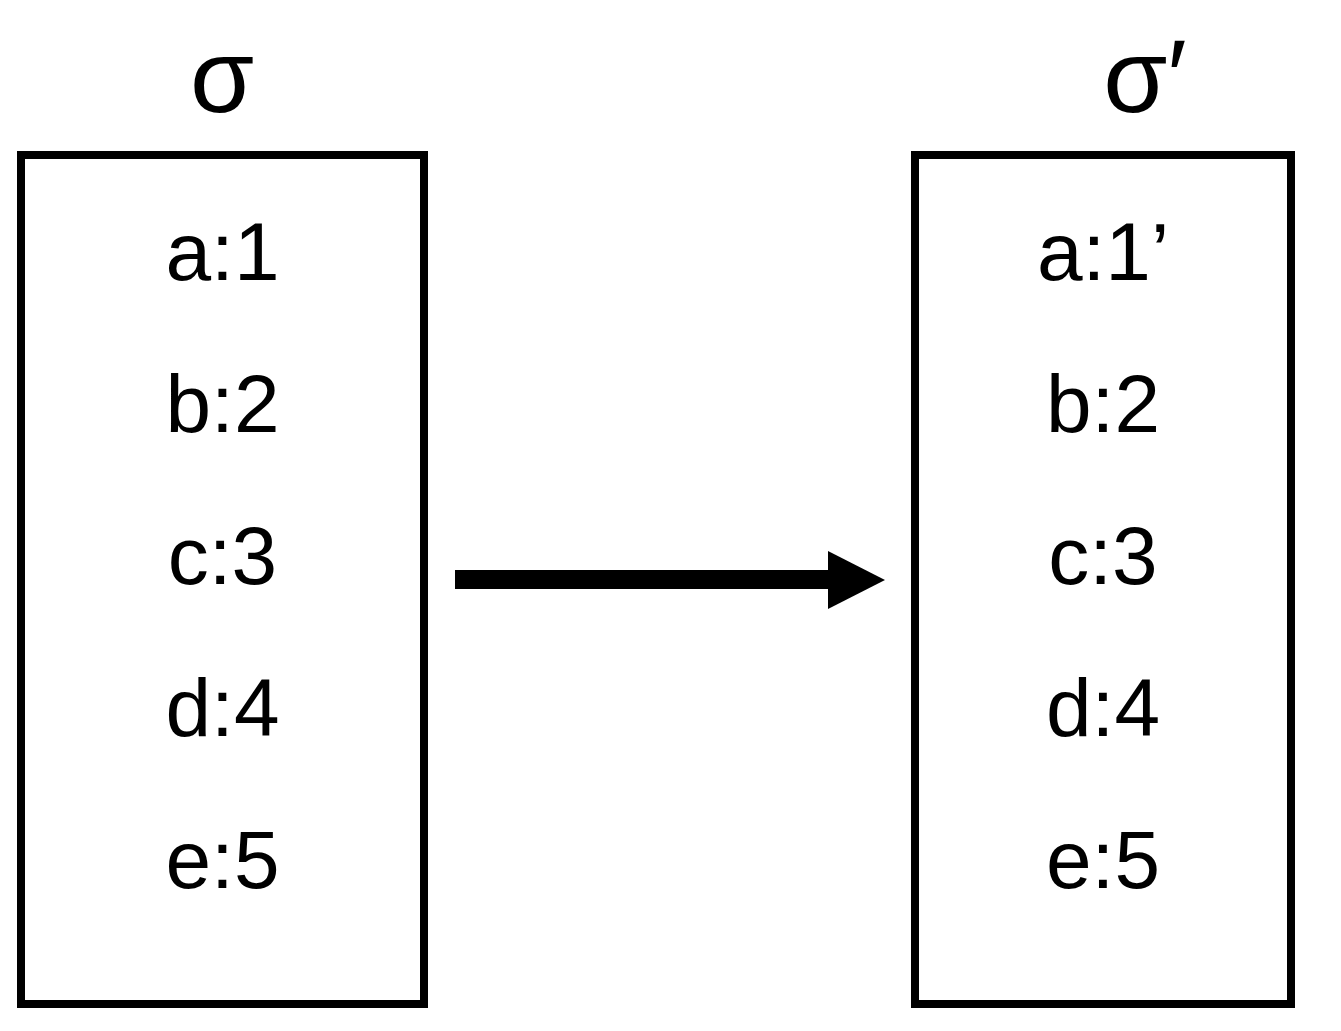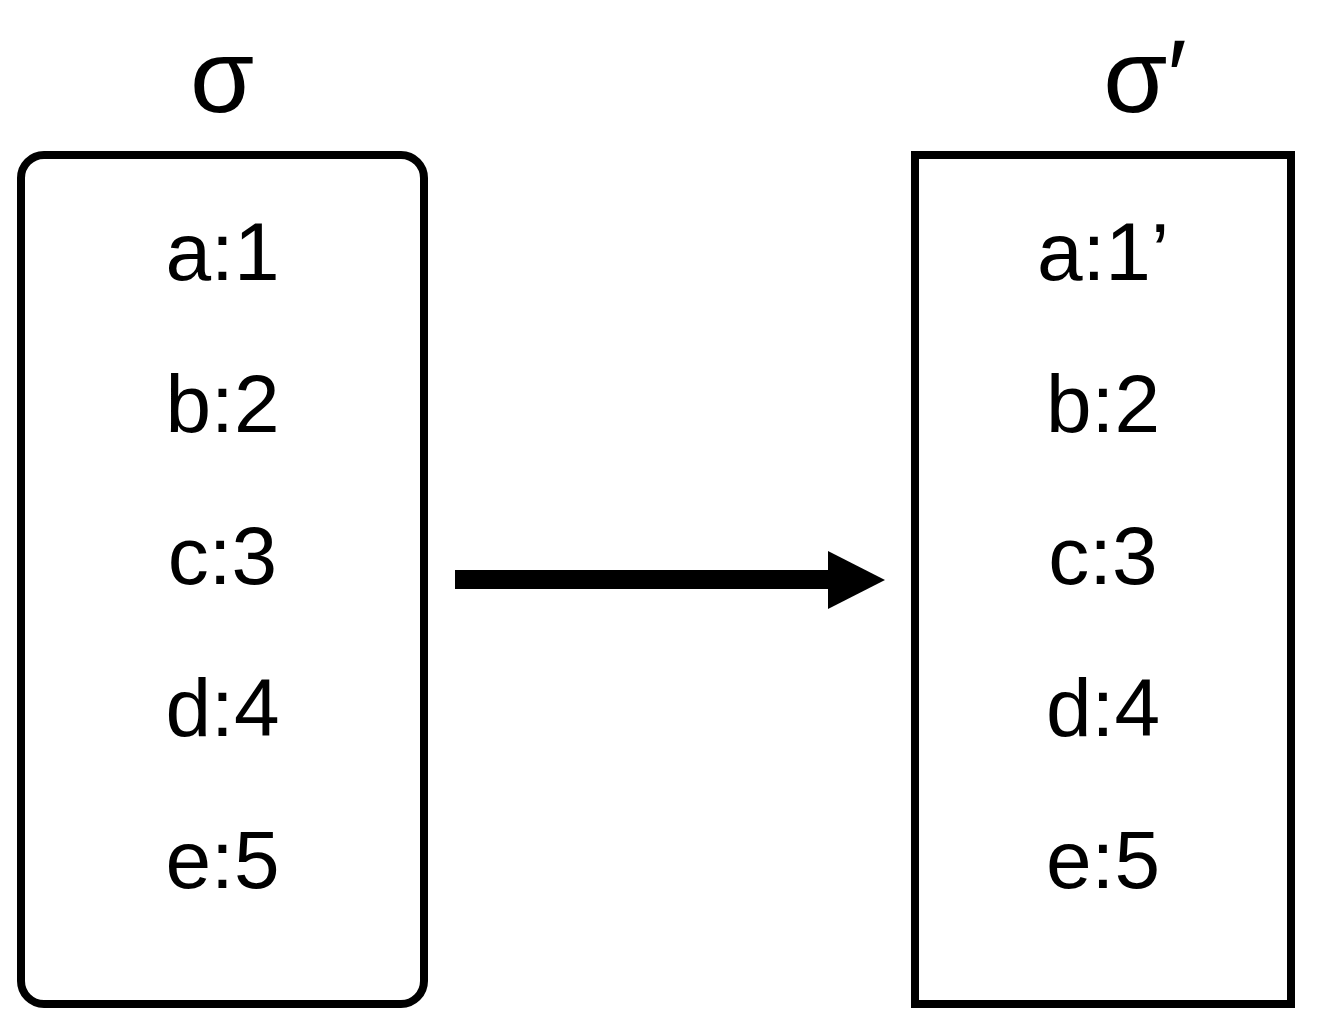--- a/index.html
+++ b/index.html
@@ -38,21 +38,21 @@
   .state-label.left  { left: 92px;  top: 24px; width: 260px; }
   .state-label.right { left: 1015px; top: 24px; width: 260px; }
 
   
   .store-box {
     position: absolute;
     box-sizing: border-box;
     border: 8px solid #000000;
     background: #ffffff;
   }
-  .store-box.left  { left: 17px;  top: 151px; width: 411px; height: 857px; border-radius: 27px; }
+  .store-box.left  { left: 17px;  top: 151px; width: 411px; height: 857px; }
   .store-box.right { left: 911px; top: 151px; width: 384px; height: 857px; }
 
   .binding-list {
     position: absolute;
     left: 0;
     top: 0;
     width: 100%;
     height: 100%;
     display: flex;
     flex-direction: column;

